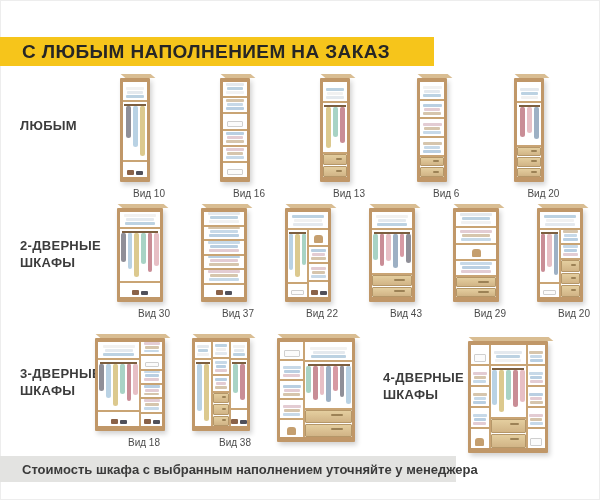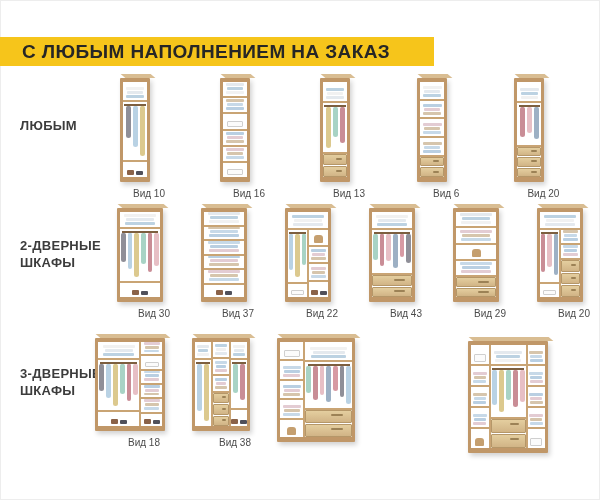--- a/index.html
+++ b/index.html
@@ -101,20 +101,21 @@
 <body>
 
 <div class="page">
   <div class="banner">
     <span>С ЛЮБЫМ НАПОЛНЕНИЕМ НА ЗАКАЗ</span>
   </div>
 
   <div class="row-label" id="rl1">ЛЮБЫМ</div>
   <div class="row-label" id="rl2">2-ДВЕРНЫЕ ШКАФЫ</div>
   <div class="row-label" id="rl3">3-ДВЕРНЫЕ ШКАФЫ</div>
+  <div class="row-label" id="rl4">4-ДВЕРНЫЕ ШКАФЫ</div>
 
   <div class="strip-row" id="s1">
       <div class="cab-wrap">
         <div class="cabinet" style="width: 30px; height: 104px;">
           <div class="cab-inner">
             <div class="cols" style="flex: 1 1 0px;">
               <div class="col" style="flex: 1 1 0px;">
                 <div class="cell cell-linen" style="flex: 1 1 0px;">
                   <div class="tstrip" style="width: 78%; background: rgb(241, 241, 241);"></div>
                   <div class="tstrip" style="width: 68%; background: rgb(228, 233, 238);"></div>
@@ -863,13 +864,16 @@
                 <div class="cell cell-box" style="flex: 1 1 0px;">
                   <div class="wbox"></div>
                 </div>
               </div>
             </div>
           </div>
         </div>
       </div>
     </div>
 
+  <div class="footer-bar">
+    <span>Стоимость шкафа с выбранным наполнением уточняйте у менеджера</span>
+  </div>
 </div>
 
 </body></html>

